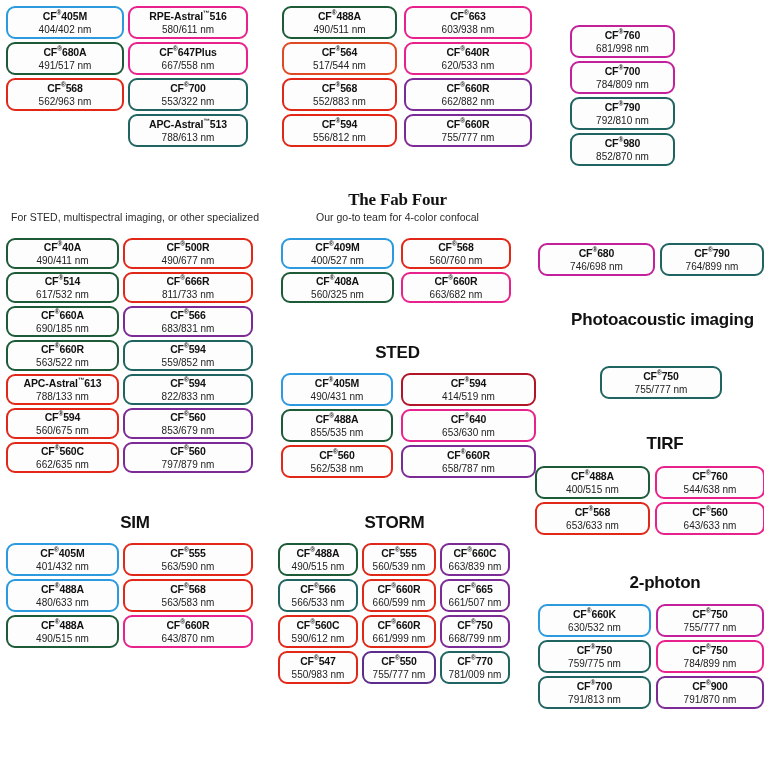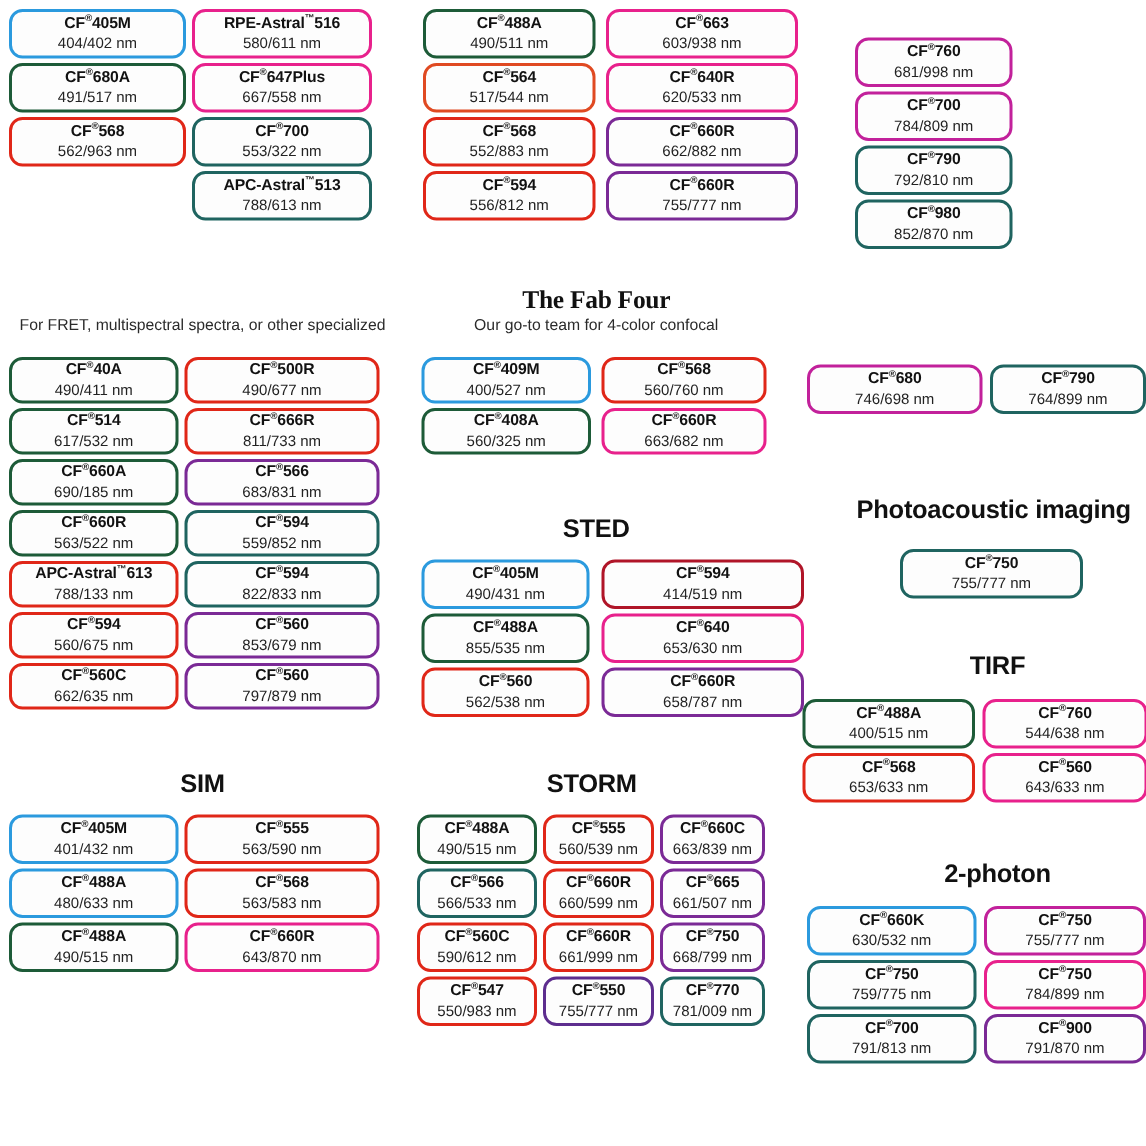--- a/index.html
+++ b/index.html
@@ -58,21 +58,21 @@
   
   .sec-title {
     position: absolute;
     font-size: 17px;
     font-weight: bold;
     color: #111;
     text-align: center;
     white-space: nowrap;
     letter-spacing: -0.2px;
   }
-  .sec-title.two-line { white-space: normal; line-height: 1.15; margin-top: 20px; }
+  .sec-title.two-line { white-space: normal; line-height: 1.15; }
   .sec-sub {
     position: absolute;
     font-size: 10.5px;
     font-weight: normal;
     color: #2b2b2b;
     text-align: center;
     white-space: nowrap;
   }
 </style>
 </head>
@@ -148,21 +148,21 @@
       <div class="nm-val">784/809 nm</div>
     </div>
     <div class="chip c-teal" style="left: 570px; top: 97px; width: 105px; height: 33px;">
       <div class="nm-name"><span>CF</span><span class="sup">®</span><span>790</span></div>
       <div class="nm-val">792/810 nm</div>
     </div>
     <div class="chip c-teal" style="left: 570px; top: 133px; width: 105px; height: 33px;">
       <div class="nm-name"><span>CF</span><span class="sup">®</span><span>980</span></div>
       <div class="nm-val">852/870 nm</div>
     </div>
-    <div class="sec-sub" style="left: 0px; top: 211px; width: 270px;">For FRET, multispectral spectra, or other specialized</div>
+    <div class="sec-sub" style="left: 0px; top: 211px; width: 270px;">For STED, multispectral imaging, or other specialized</div>
     <div class="chip c-green" style="left: 6px; top: 238px; width: 113px; height: 31px;">
       <div class="nm-name"><span>CF</span><span class="sup">®</span><span>40A</span></div>
       <div class="nm-val">490/411 nm</div>
     </div>
     <div class="chip c-green" style="left: 6px; top: 272px; width: 113px; height: 31px;">
       <div class="nm-name"><span>CF</span><span class="sup">®</span><span>514</span></div>
       <div class="nm-val">617/532 nm</div>
     </div>
     <div class="chip c-green" style="left: 6px; top: 306px; width: 113px; height: 31px;">
       <div class="nm-name"><span>CF</span><span class="sup">®</span><span>660A</span></div>

